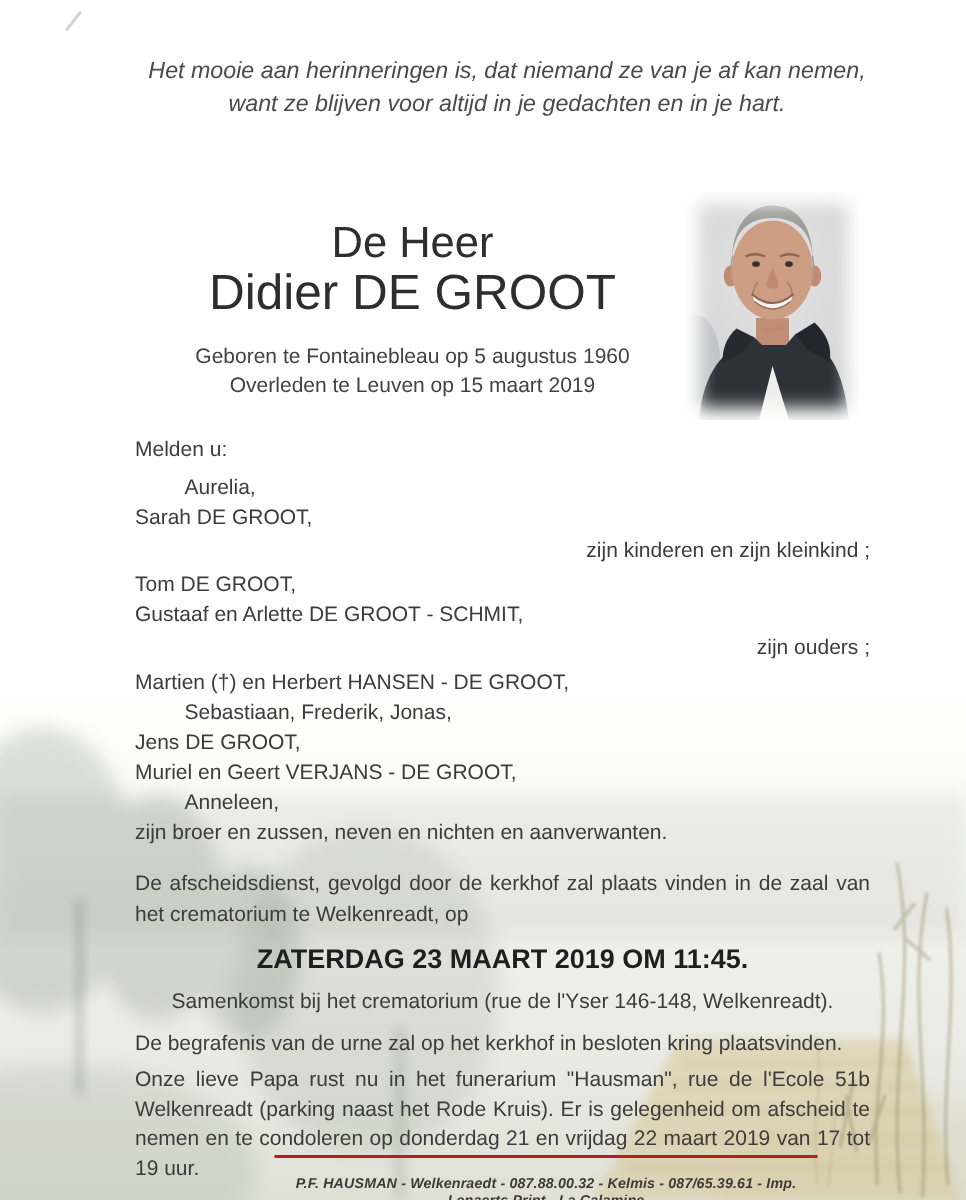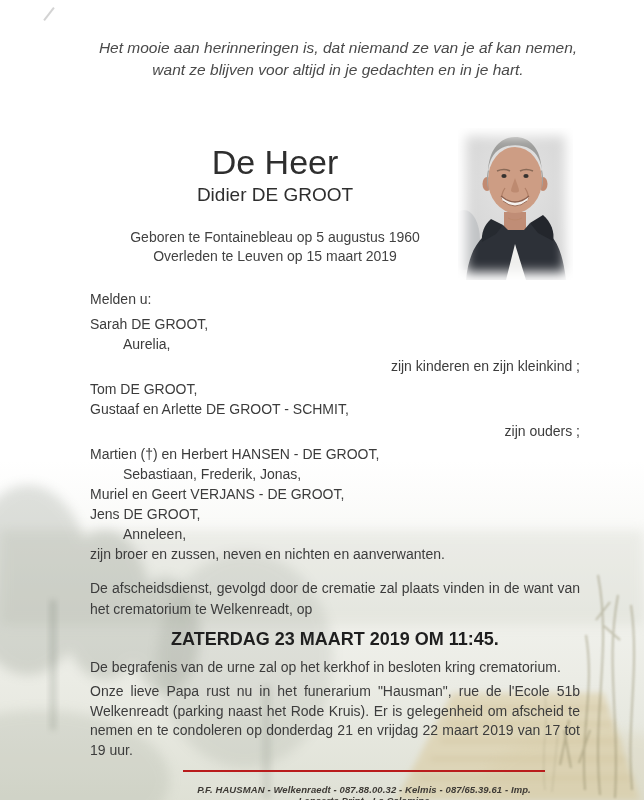--- a/index.html
+++ b/index.html
@@ -11,22 +11,22 @@
   
   .bg{position:absolute;left:0;top:460px;width:644px;height:340px;z-index:0;pointer-events:none;}
   .scratch{position:absolute;left:48px;top:6px;width:2px;height:16px;background:#a8a8a8;opacity:.5;transform:rotate(38deg);z-index:0;}
   
   .quote{
     position:absolute;top:37px;left:76px;width:524px;z-index:1;
     text-align:center;font-style:italic;font-size:15.5px;line-height:22px;color:#4a4a4a;
   }
   
   .title-block{position:absolute;top:146px;left:60px;width:430px;z-index:1;text-align:center;}
-  .salutation{font-size:34px;line-height:32px;color:#2e2e2e;}
-  .deceased-name{font-size:19px;line-height:34px;color:#2e2e2e;}
+  .salutation{font-size:29px;line-height:32px;color:#2e2e2e;}
+  .deceased-name{font-size:33px;line-height:34px;color:#2e2e2e;}
   .dates{margin-top:16px;font-size:14px;line-height:19px;color:#424242;}
   
   .photo{position:absolute;left:458px;top:128px;width:115px;height:152px;z-index:1;}
   .photo svg{display:block;width:100%;height:100%;}
   .photo::after{content:"";position:absolute;inset:-1px;box-shadow:inset 0 0 12px 9px #ffffff;pointer-events:none;}
   
   .content{position:absolute;left:90px;top:289px;width:490px;z-index:1;font-size:14px;color:#3c3c3c;}
   .intro{line-height:20px;margin-bottom:5px;}
   .fam{line-height:20px;}
   .fam.indent{padding-left:33px;}
@@ -167,36 +167,37 @@
       <path d="M43,68 Q57,80 71,68" stroke="#8d6250" stroke-width="1.4" fill="none"></path>
       <path d="M45,73 Q57,83 69,73" stroke="#9c6f5a" stroke-width="1" fill="none"></path>
 
       <path d="M50,90 Q57,94 64,90" stroke="#b98668" stroke-width="1" fill="none" opacity="0.6"></path>
     </svg>
   </div>
 
   <div class="content">
     <div class="intro">Melden u:</div>
 
+    <div class="fam indent">Aurelia,</div>
     <div class="fam name">Sarah DE GROOT,</div>
-    <div class="fam indent">Aurelia,</div>
     <div class="fam relation">zijn kinderen en zijn kleinkind ;</div>
     <div class="fam name">Tom DE GROOT,</div>
     <div class="fam name">Gustaaf en Arlette DE GROOT - SCHMIT,</div>
     <div class="fam relation">zijn ouders ;</div>
     <div class="fam name">Martien (†) en Herbert HANSEN - DE GROOT,</div>
     <div class="fam indent">Sebastiaan, Frederik, Jonas,</div>
+    <div class="fam name">Jens DE GROOT,</div>
     <div class="fam name">Muriel en Geert VERJANS - DE GROOT,</div>
-    <div class="fam name">Jens DE GROOT,</div>
     <div class="fam indent">Anneleen,</div>
     <div class="fam closing">zijn broer en zussen, neven en nichten en aanverwanten.</div>
 
-    <p class="par">De afscheidsdienst, gevolgd door de crematie zal plaats vinden in de want van het crematorium te Welkenreadt, op</p>
+    <p class="par">De afscheidsdienst, gevolgd door de kerkhof zal plaats vinden in de zaal van het crematorium te Welkenreadt, op</p>
     <div class="ceremony">ZATERDAG 23 MAART 2019 OM 11:45.</div>
-    <div class="burial">De begrafenis van de urne zal op het kerkhof in besloten kring crematorium.</div>
+    <div class="gathering">Samenkomst bij het crematorium (rue de l'Yser 146-148, Welkenreadt).</div>
+    <div class="burial">De begrafenis van de urne zal op het kerkhof in besloten kring plaatsvinden.</div>
     <p class="condolences">Onze lieve Papa rust nu in het funerarium "Hausman", rue de l'Ecole 51b Welkenreadt (parking naast het Rode Kruis). Er is gelegenheid om afscheid te nemen en te condoleren op donderdag 21 en vrijdag 22 maart 2019 van 17 tot 19 uur.</p>
   </div>
 
   <div class="footer">
     <span>P.F. HAUSMAN  -  Welkenraedt - 087.88.00.32 - Kelmis - 087/65.39.61 - Imp. Lenaerts Print - La Calamine</span>
   </div>
 
 </div>
 
 </body></html>

